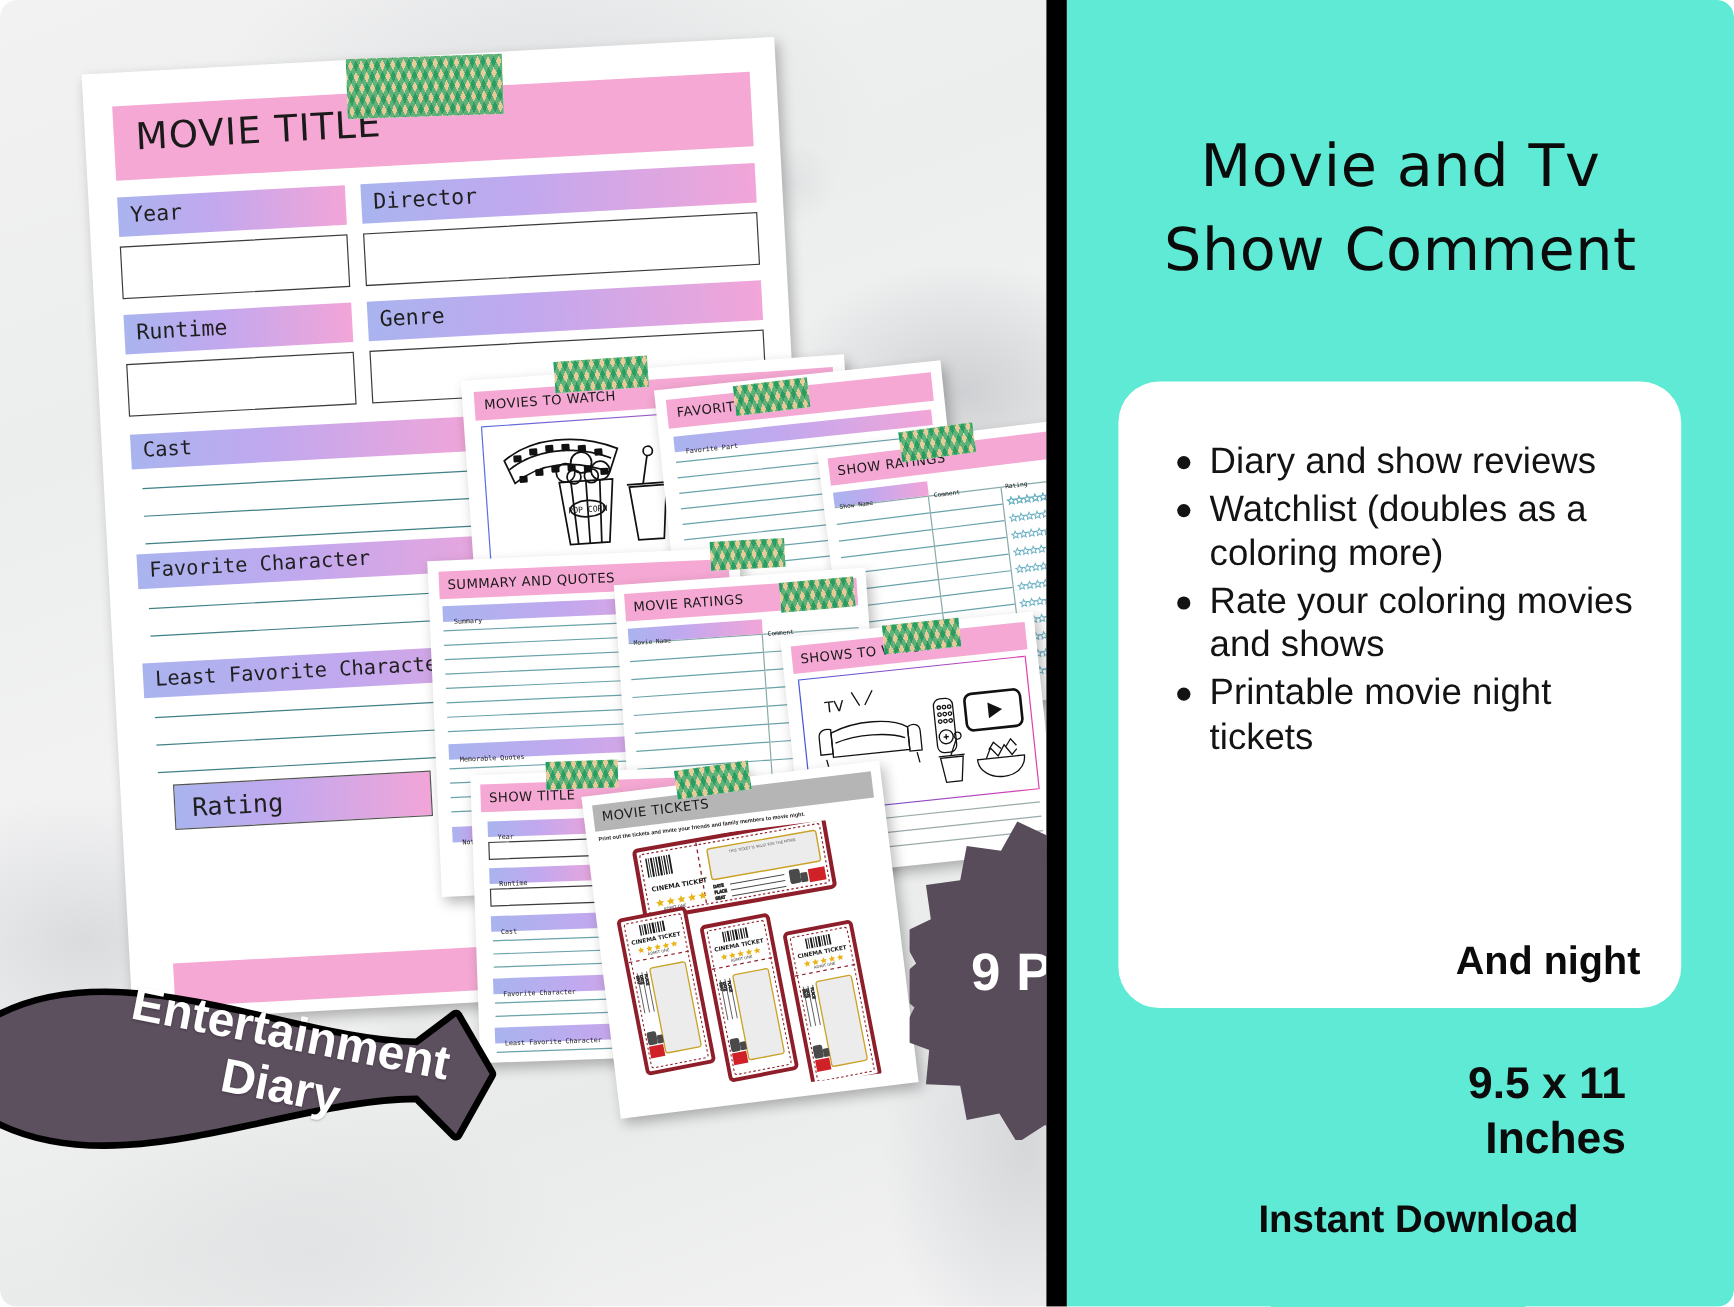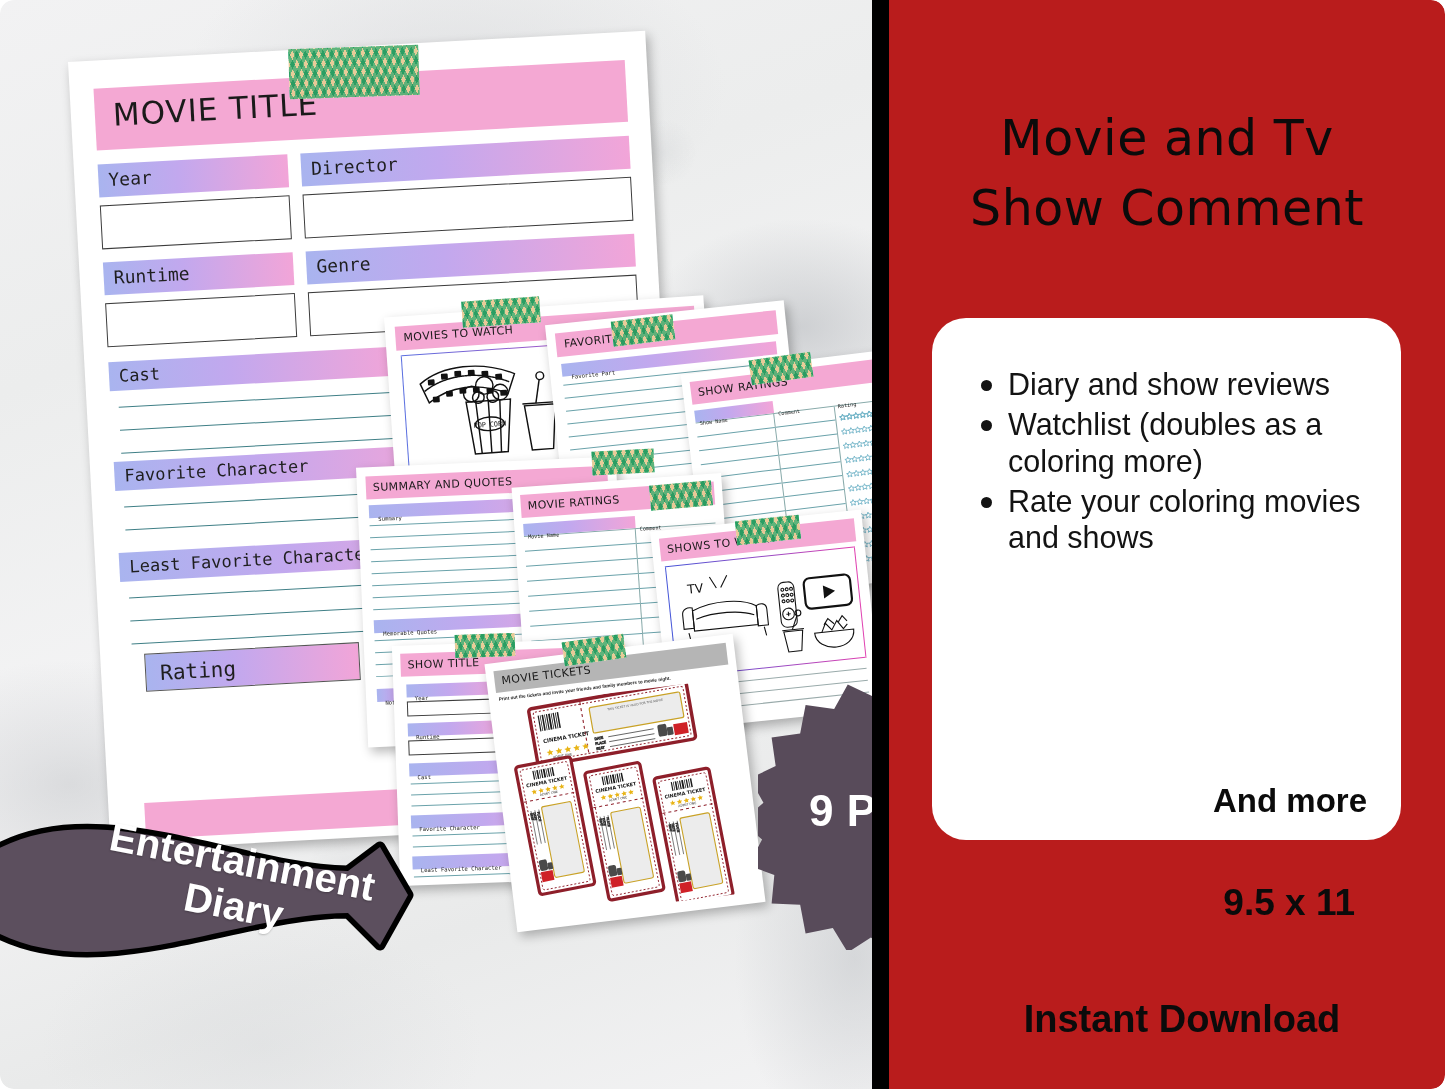--- a/index.html
+++ b/index.html
@@ -27,21 +27,21 @@
              radial-gradient(circle 90px at 86% 62%, rgba(170,173,178,.3), transparent 72%),
              radial-gradient(circle 60px at 40% 80%, rgba(185,188,192,.28), transparent 70%),
              radial-gradient(circle 48px at 76% 14%, rgba(176,179,184,.3), transparent 70%);
   }
 
   
   .divider{ position:absolute; left:872px; top:0; width:17px; height:1089px; background:#000; z-index:60;}
 
   
   .right-panel{ position:absolute; left:889px; top:0; width:556px; height:1089px;
-                background:#b91c1c; border-radius:0 14px 14px 0; overflow:hidden; }
+                background:#5eead4; border-radius:0 14px 14px 0; overflow:hidden; }
   .rp-title{ position:absolute; left:0; top:104px; width:100%; text-align:center;
              color:#0b0b0b; font-size:49px; line-height:1.42; font-weight:400;
              font-family:"DejaVu Sans", sans-serif; letter-spacing:.5px; }
   .rp-title span{ display:block; }
 
   .white-card{ position:absolute; left:43px; top:318px; width:469px; height:522px;
                background:#fff; border-radius:34px; }
   .bullets{ position:absolute; left:42px; top:48px; width:400px; }
   .bullets li{ list-style:none; position:relative; padding-left:34px;
                font-size:30.5px; line-height:1.19; color:#131313; margin-bottom:4px;
@@ -49,21 +49,21 @@
   .bullets li:before{ content:""; position:absolute; left:7px; top:14px;
                width:11px; height:11px; border-radius:50%; background:#131313; }
   .and-more{ position:absolute; right:34px; bottom:20px; font-size:33px;
              font-weight:bold; color:#0b0b0b; }
 
   .size-text{ position:absolute; left:0; top:880px; width:100%; text-align:right;
               padding-right:90px; font-size:37px; font-weight:bold; color:#0b0b0b;
               line-height:1.24; }
   .size-text span{ display:block; }
   .instant{ position:absolute; left:0; top:998px; width:100%; text-align:center;
-            padding-left:30px; font-size:38px; font-weight:bold; color:#0b0b0b; }
+            padding-left:30px; font-size:32px; font-weight:bold; color:#0b0b0b; }
 
   
   .starburst{ position:absolute; left:758px; top:672px; width:272px; height:278px; z-index:50;}
   .starburst .label{ position:absolute; inset:0; display:flex; align-items:center;
                      justify-content:center; color:#fff; font-size:44px; font-weight:bold;
                      letter-spacing:.5px; }
 
   
   .ribbon{ position:absolute; left:-12px; top:795px; width:520px; height:180px; z-index:55; }
   .ribbon .rlabel{ position:absolute; left:60px; top:44px; width:380px; text-align:center;
@@ -822,24 +822,26 @@
     <div class="rp-title">
       <span>Movie and Tv</span>
       <span>Show Comment</span>
     </div>
 
     <div class="white-card">
       <ul class="bullets">
         <li>Diary and show reviews</li>
         <li>Watchlist (doubles as a coloring more)</li>
         <li>Rate your coloring movies and shows</li>
+        <li>Printable movie night tickets</li>
       </ul>
-      <div class="and-more">And more</div>
+      <div class="and-more">And night</div>
     </div>
 
     <div class="size-text">
       <span>9.5 x 11</span>
+      <span>Inches</span>
     </div>
 
     <div class="instant">Instant Download</div>
   </div>
 
 </div>
 
 </body></html>

